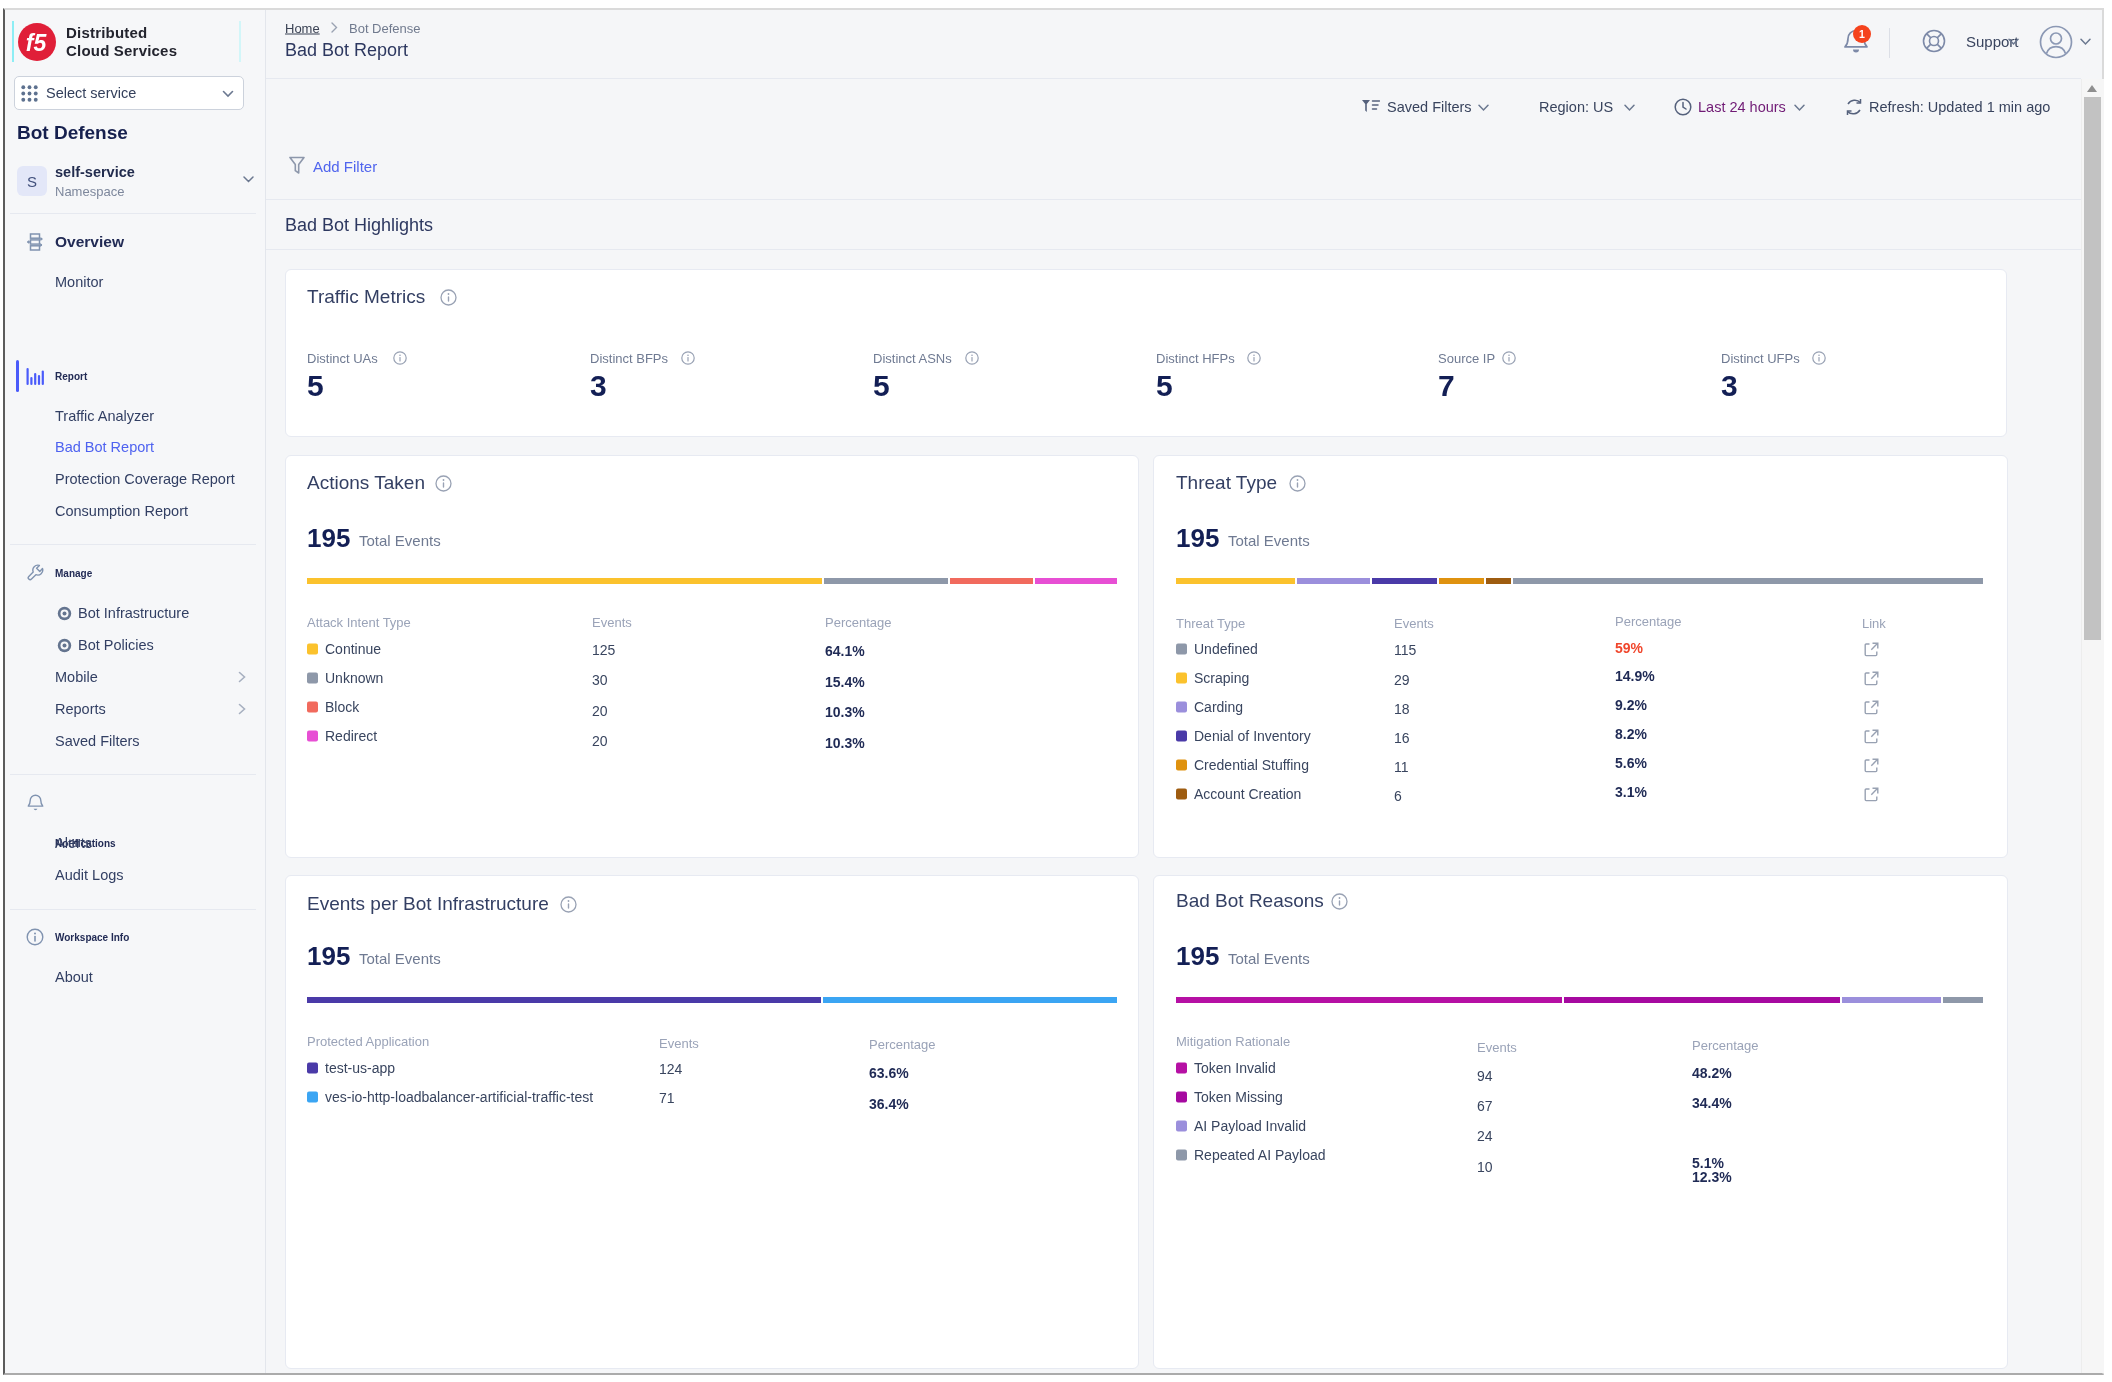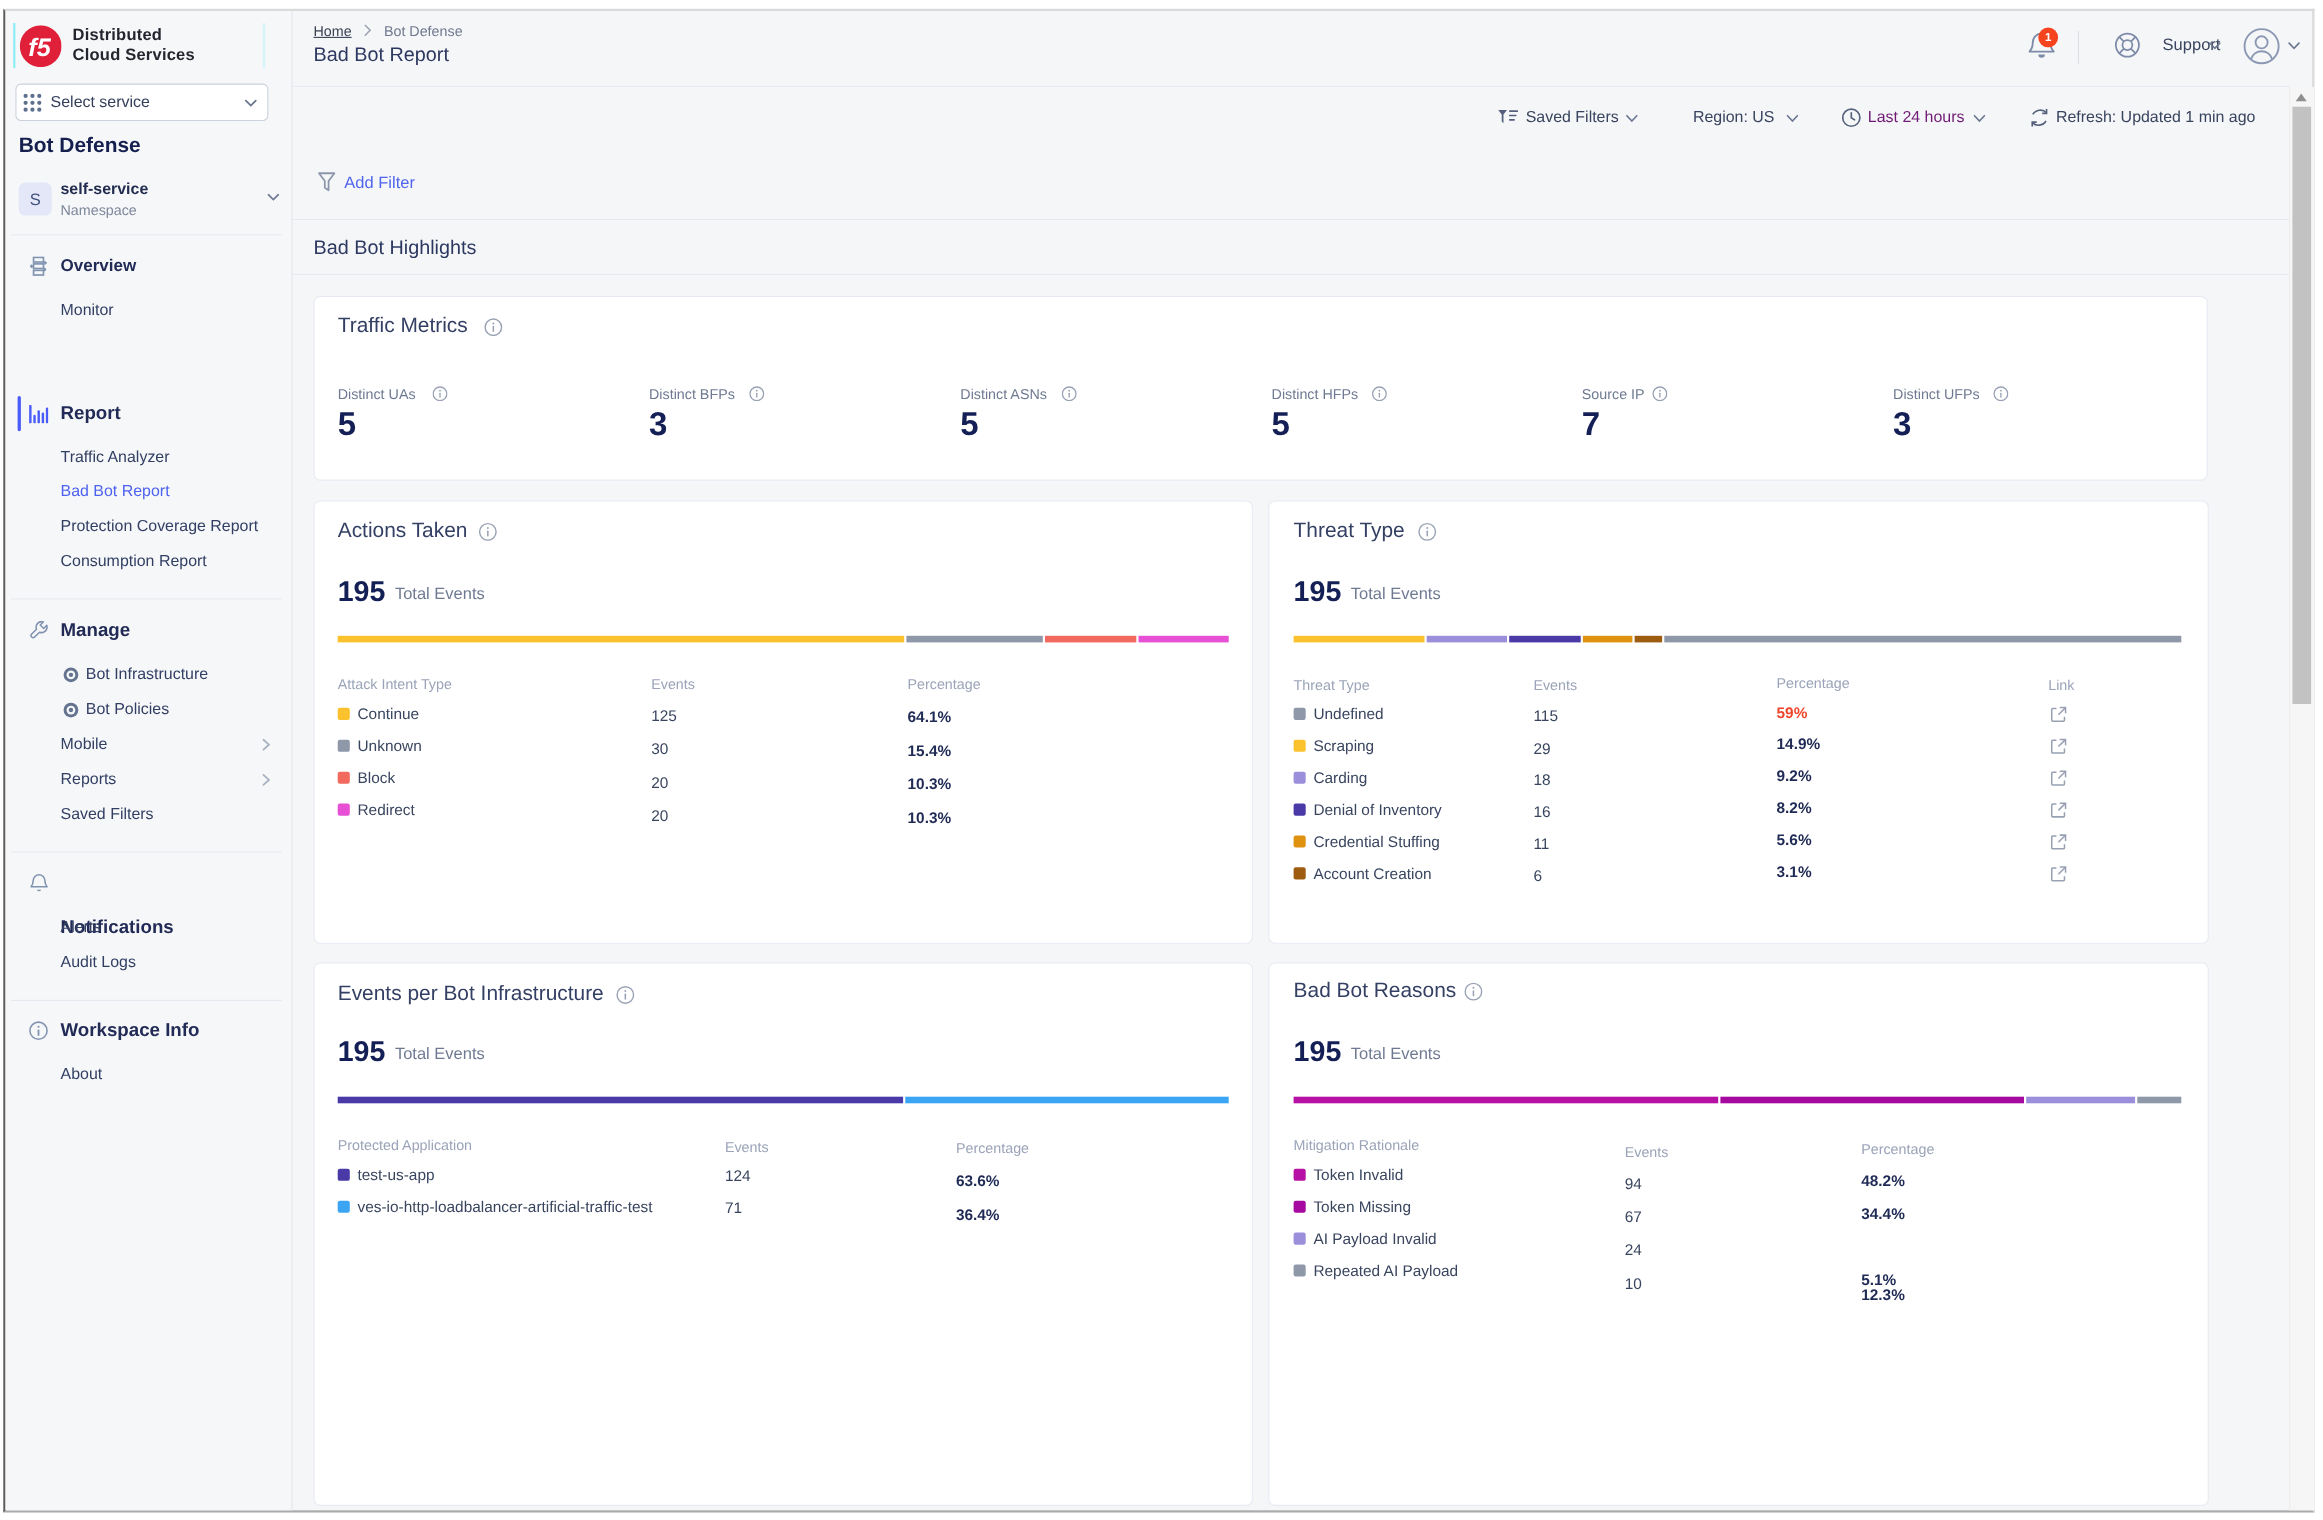--- a/index.html
+++ b/index.html
@@ -11,21 +11,21 @@
 .divider{position:absolute;height:1px;background:#e6e9f0;}
 .vdivider{position:absolute;width:1px;background:#dcdfe6;}
 .card{position:absolute;background:#fff;border:1px solid #e7eaf2;border-radius:6px;}
 .sq{position:absolute;width:11px;height:11px;border-radius:2px;transform:translateY(-50%);}
 .val{color:#131f55;font-weight:bold;}
 .muted{color:#6f7a92;}
 .th{color:#9aa3b8;font-size:13px;}
 .cell{color:#39455f;font-size:14px;}
 .pct{color:#1f2a55;font-size:14px;font-weight:bold;}
 .item{color:#323f63;font-size:14.5px;}
-.sect{color:#222b55;font-size:17px;font-weight:bold;}
+.sect{color:#222b55;font-size:10px;font-weight:bold;}
 .bar{position:absolute;height:6px;display:flex;gap:2px;}
 .bar div{height:6px;}
 svg{display:block;}
 .icon{position:absolute;}
 </style>
 </head>
 <body>
 <div class="page">
 <div class="frame"></div>
 <div class="sidebar"></div>

